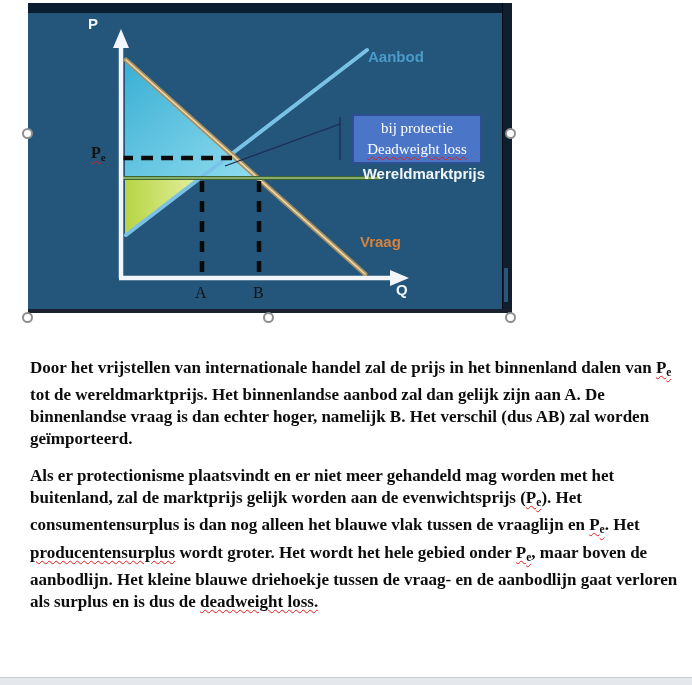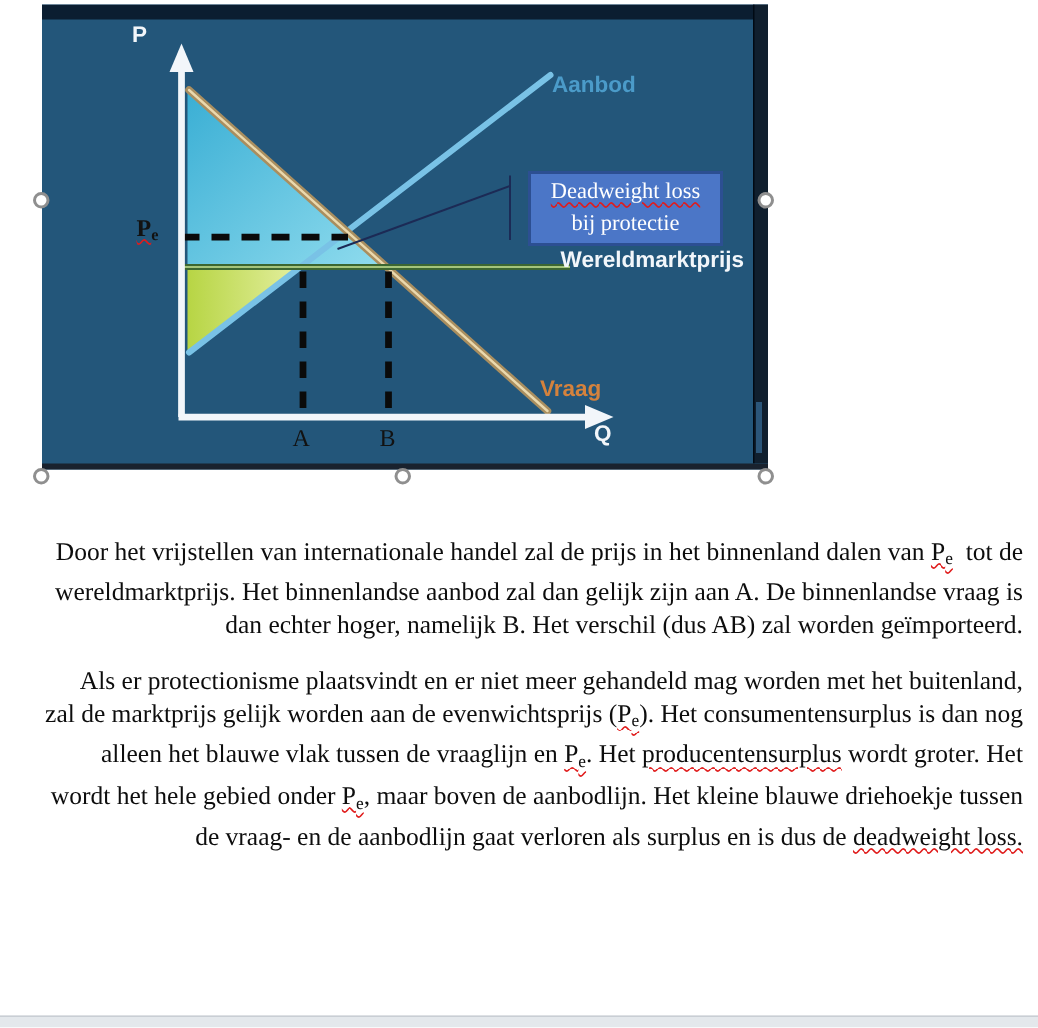--- a/index.html
+++ b/index.html
@@ -41,22 +41,22 @@
 
   
   .handle {
     position:absolute; width:11px; height:11px; border-radius:50%;
     background:#ffffff; border:2px solid #8f8f8f;
   }
 
   
   .text-block { position:absolute; left:30px; top:357px; width:652px; color:#0d0d0d; }
   .text-block p {
-    font-family:"Liberation Serif", serif; font-weight:normal;
-    font-size:17px; line-height:22px; margin-bottom:15px;text-align:right;
+    font-family:"Liberation Serif", serif; font-weight:bold;
+    font-size:17px; line-height:22px; margin-bottom:15px;
   }
 
   .bottomstrip { position:absolute; left:0; bottom:0; width:100%; height:8px; background:var(--taskbar-strip,#e4e8ec); border-top:1px solid #c9ced4; }
 </style>
 </head>
 <body>
 
 <div class="figure">
   <div class="topbar"></div>
 
@@ -93,30 +93,30 @@
     <line x1="91" y1="275" x2="366" y2="275" stroke="var(--axis-white,#f2f6fa)" stroke-width="4.5"></line>
     <polygon points="381,275 362,267 362,283" fill="var(--axis-white,#f2f6fa)"></polygon>
 
     <line x1="312" y1="114" x2="312" y2="157" stroke="#1c2a55" stroke-width="1.3"></line>
     <line x1="312" y1="121" x2="197" y2="163" stroke="#1c2a55" stroke-width="1.3"></line>
   </svg>
 
   <div class="fig-label lbl-p" style="left:60px; top:12px;">P</div>
   <div class="fig-label lbl-q" style="left:368px; top:278px;">Q</div>
   <div class="fig-label lbl-aanbod" style="left:340px; top:45px;">Aanbod</div>
-  <div class="fig-label lbl-vraag" style="left:332px; top:248px;">Vraag</div>
-  <div class="fig-label lbl-world" style="right:16px; top:162px;text-align:center;">Wereldmarktprijs</div>
+  <div class="fig-label lbl-vraag" style="left:332px; top:230px;">Vraag</div>
+  <div class="fig-label lbl-world" style="right:27px; top:162px;text-align:center;">Wereldmarktprijs</div>
 
   <div class="serif-label" style="left:63px; top:141px;font-weight:bold;"><span class="sq"><span>P</span><span class="sub">e</span></span></div>
   <div class="serif-label" style="left:167px; top:281px;">A</div>
   <div class="serif-label" style="left:225px; top:281px;">B</div>
 
   <div class="callout">
+    <div>bij protectie</div>
     <div><span class="sq">Deadweight loss</span></div>
-    <div>bij protectie</div>
   </div>
 
   <div class="rightstrip">
       <div class="scrubber"></div>
     </div>
 </div>
 
 <div class="handle" style="left:22px; top:128px;"></div>
 <div class="handle" style="left:505px; top:128px;"></div>
 <div class="handle" style="left:22px; top:312px;"></div>

